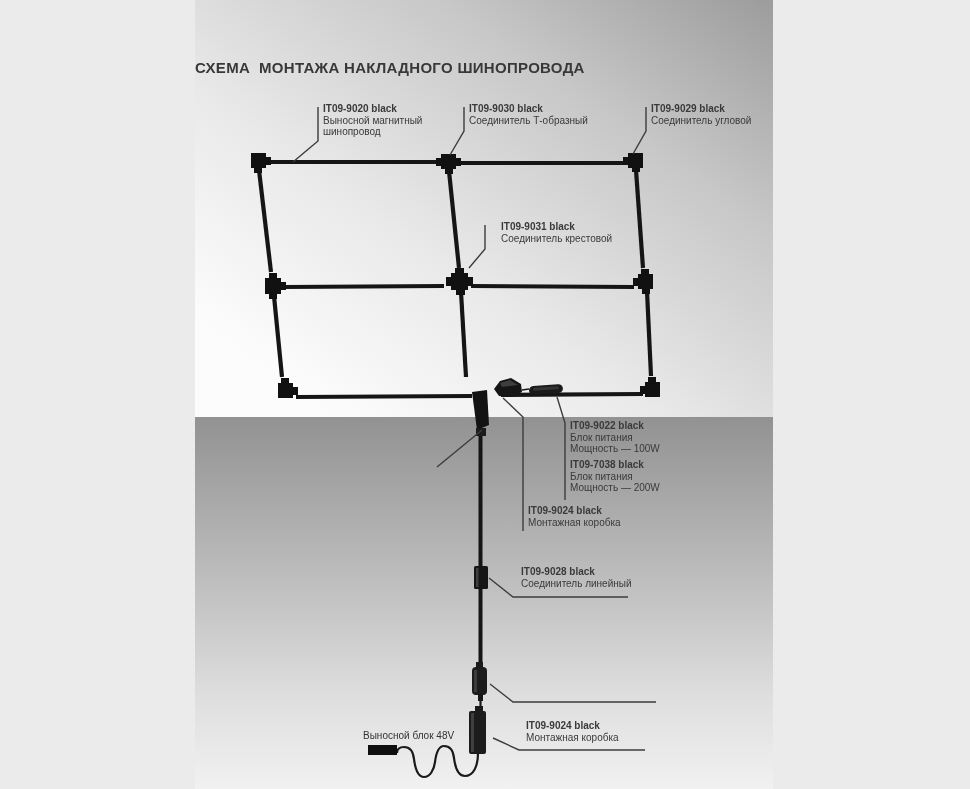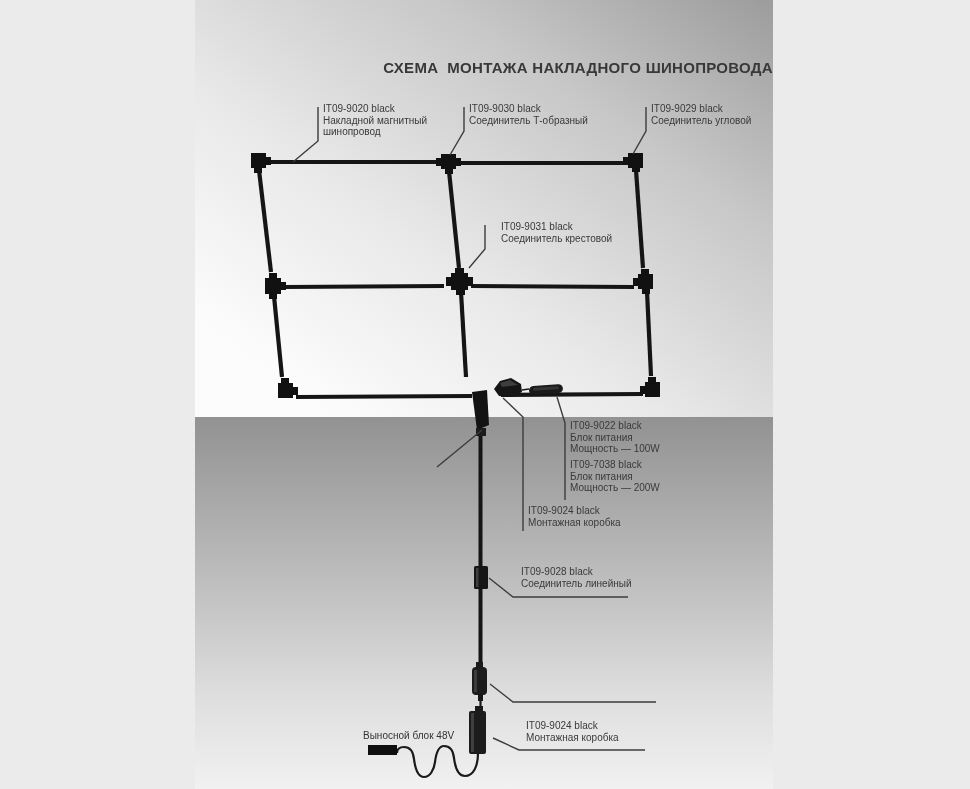--- a/index.html
+++ b/index.html
@@ -15,29 +15,29 @@
   .ceiling{
     position:absolute;left:0;top:0;width:578px;height:417px;
     background:linear-gradient(215deg,#9c9c9c 0%,#c7c7c7 28%,#e9e9e9 60%,#fcfcfc 88%);
   }
   .wall{
     position:absolute;left:0;top:417px;width:578px;height:372px;
     background:linear-gradient(180deg,#929292 0%,#a6a6a6 20%,#bfbfbf 45%,#dedede 75%,#f1f1f1 100%);
   }
   svg.diagram{position:absolute;left:0;top:0;}
   .title{
-    position:absolute;left:0;top:18px;width:578px;text-align:right;
+    position:absolute;left:0;top:18px;width:578px;text-align:left;
     color:#383838;font-weight:bold;font-size:15px;line-height:20px;
     letter-spacing:.3px;white-space:pre;
   }
   .lbl{
     position:absolute;color:#3a3a3a;font-size:10px;line-height:11.5px;
     white-space:nowrap;
   }
-  .lbl .code{font-weight:normal;}
+  .lbl .code{font-weight:bold;}
   .remote-lbl{
     position:absolute;color:#333;font-size:10px;line-height:13px;white-space:nowrap;
   }
 </style>
 </head>
 <body>
 
 <div class="canvas">
   <div class="ceiling"></div>
   <div class="wall"></div>
@@ -163,21 +163,21 @@
       <path d="M362,397 L370,423 L370,500"></path>
       <path d="M308,398 L328,417 L328,531"></path>
       <path d="M294,578 L318,597 L433,597"></path>
       <path d="M295,684 L318,702 L461,702"></path>
       <path d="M298,738 L324,750 L450,750"></path>
     </g>
   </svg>
 
   <div class="lbl" style="left:128px;top:103px">
     <div class="code">IT09-9020 black</div>
-    <div class="desc">Накладной магнитный</div>
+    <div class="desc">Выносной магнитный</div>
     <div class="desc">шинопровод</div>
   </div>
 
   <div class="lbl" style="left:274px;top:103px">
     <div class="code">IT09-9030 black</div>
     <div class="desc">Соединитель Т-образный</div>
   </div>
 
   <div class="lbl" style="left:456px;top:103px">
     <div class="code">IT09-9029 black</div>

